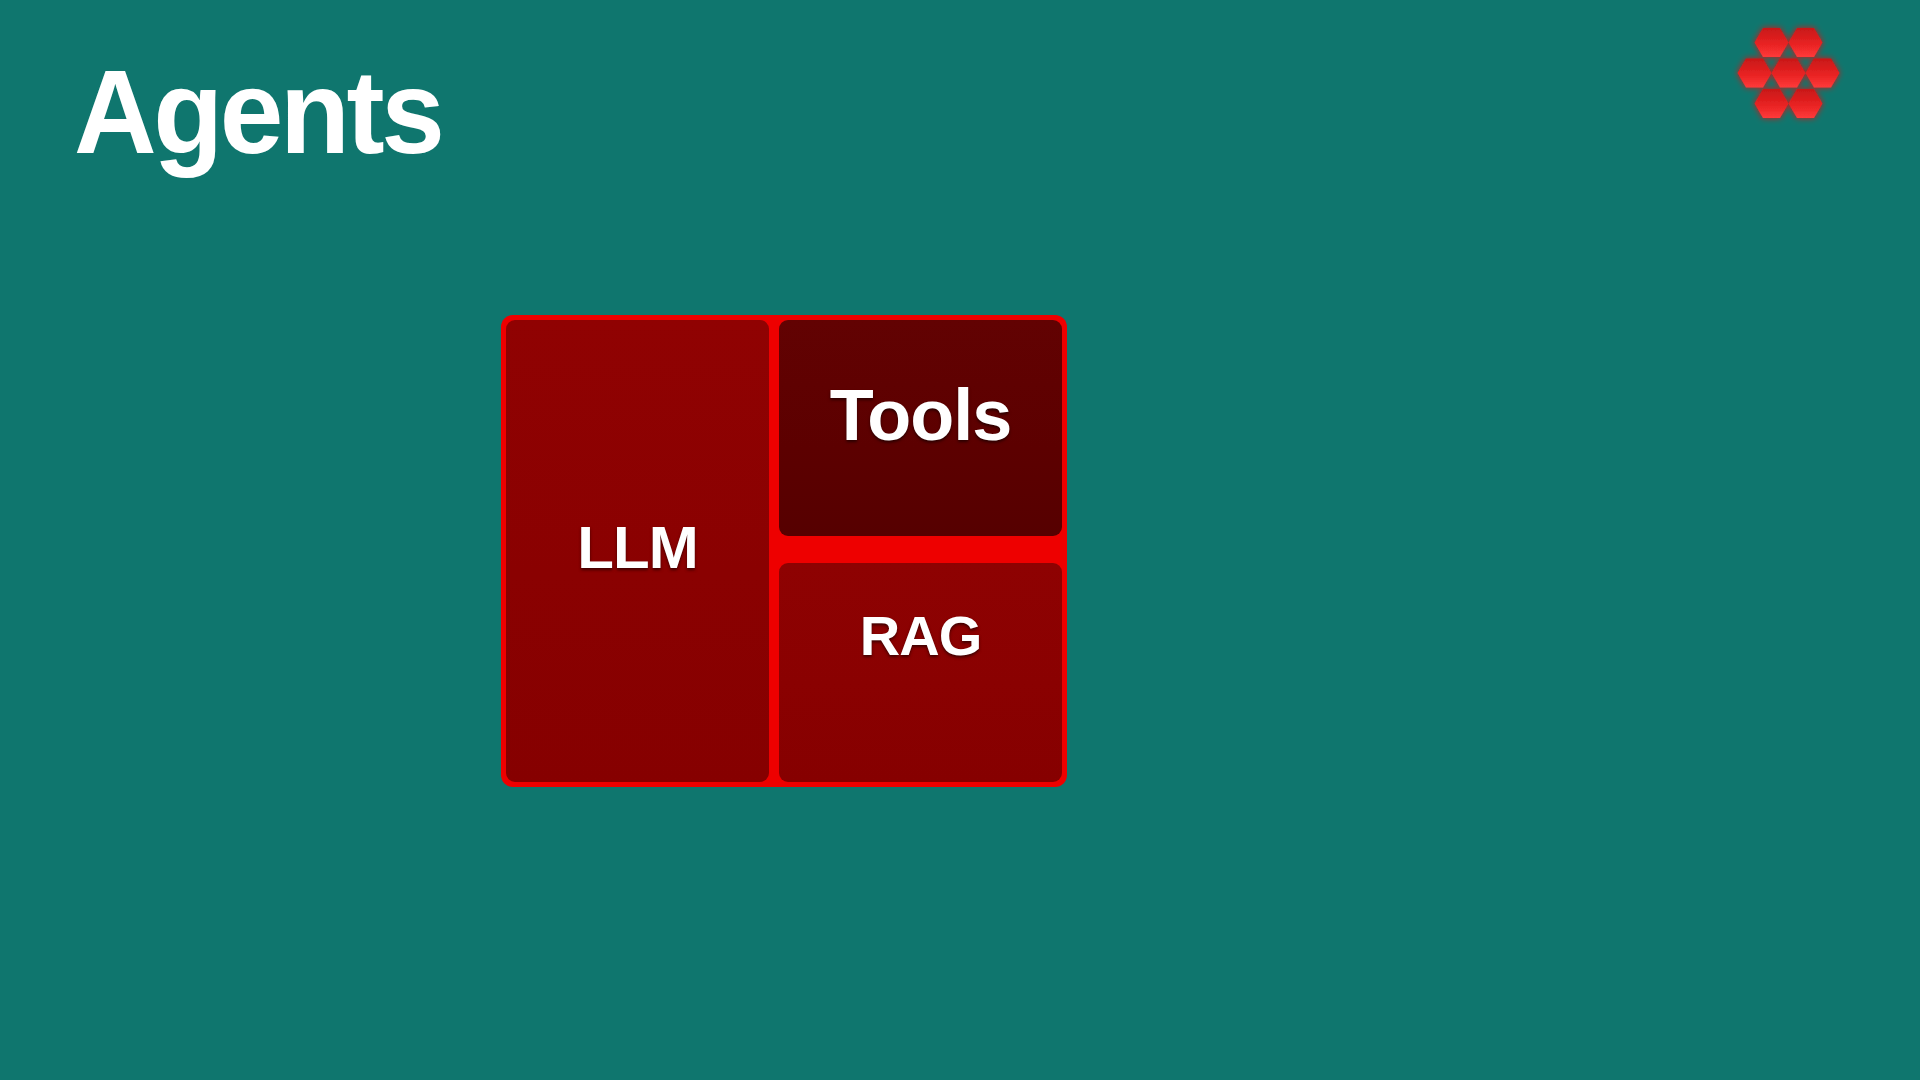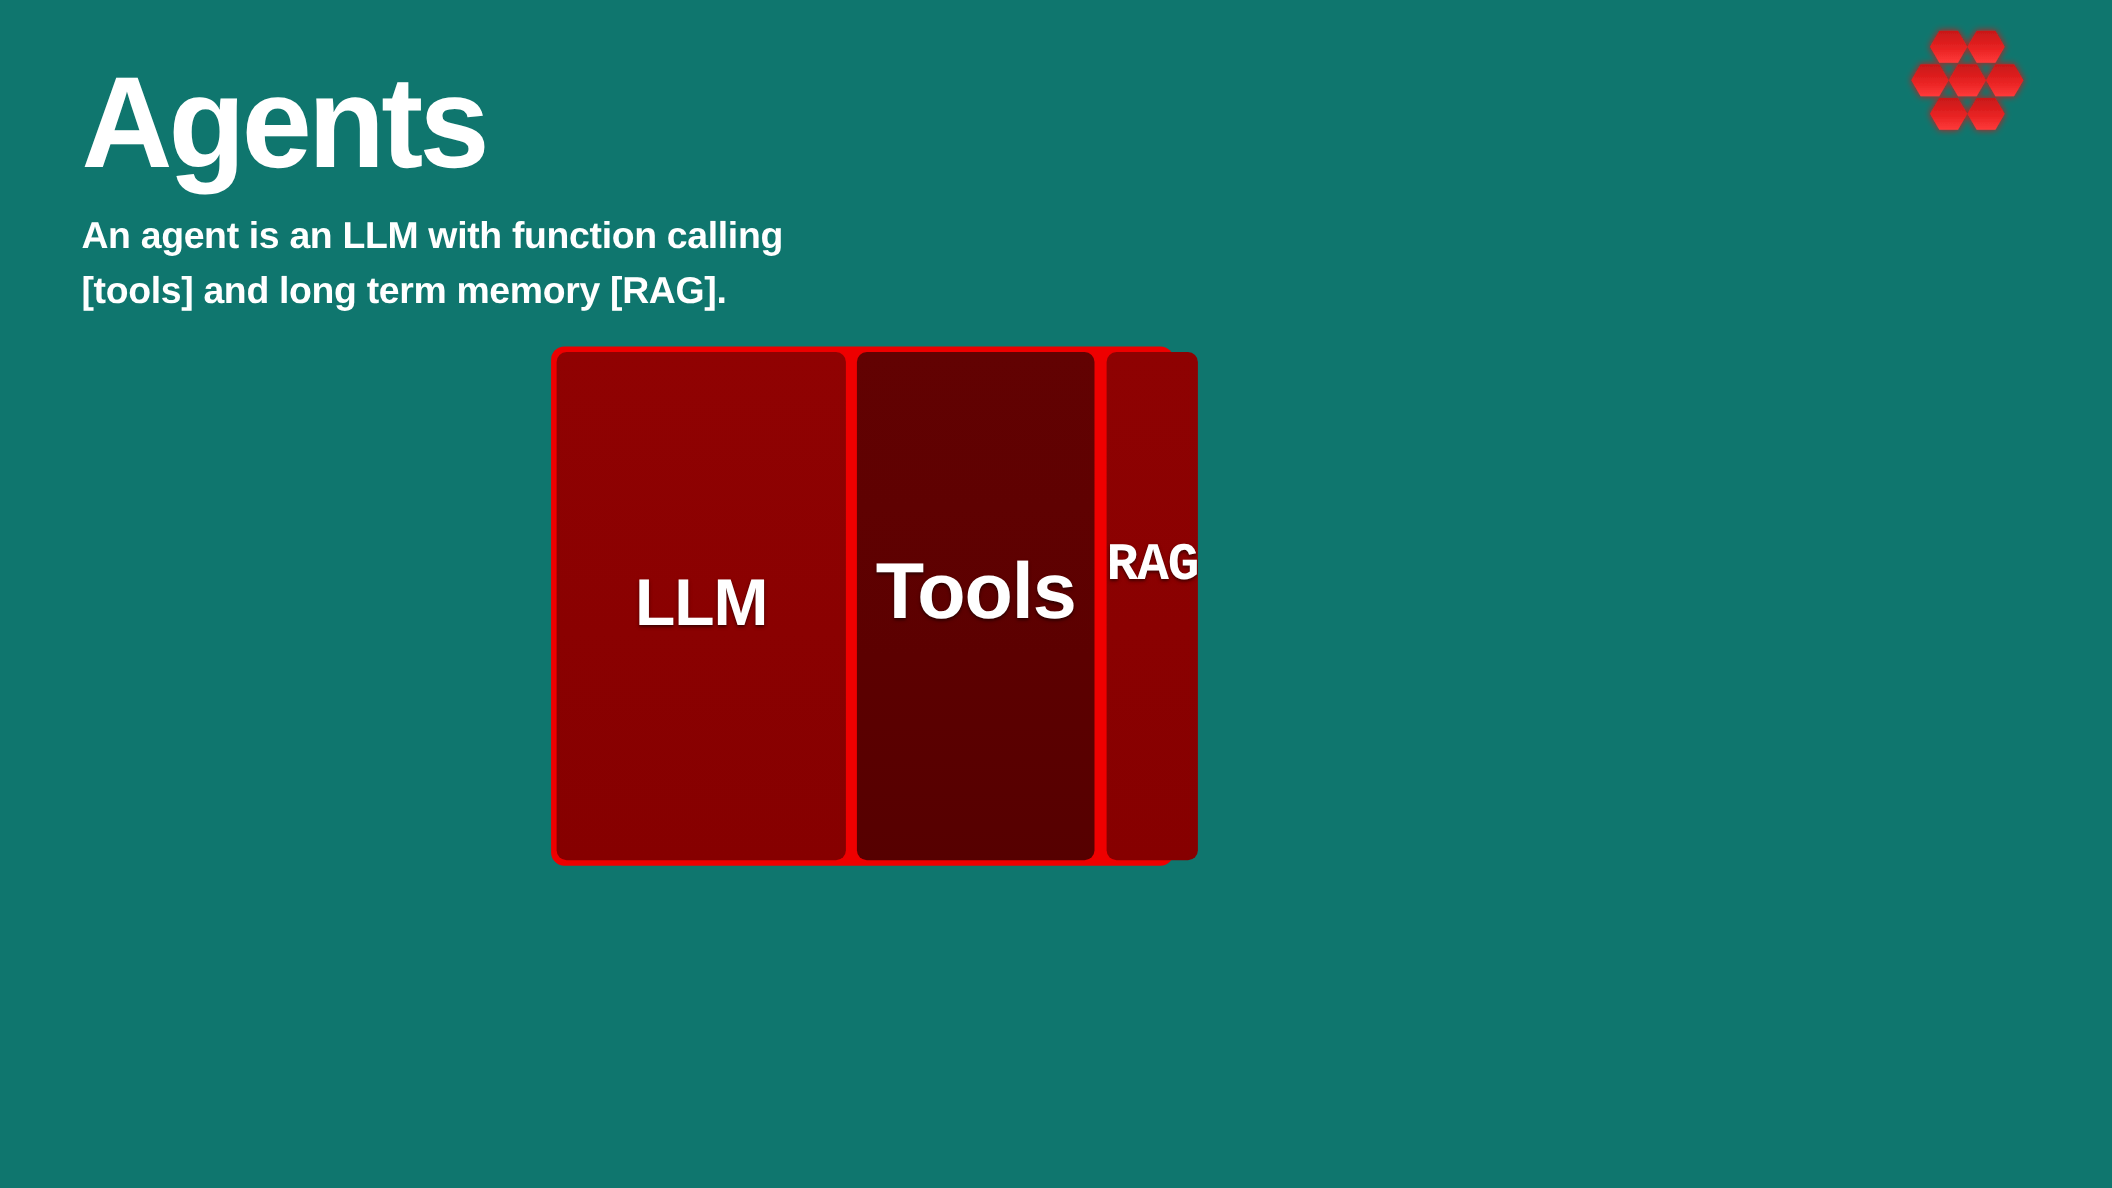--- a/index.html
+++ b/index.html
@@ -117,54 +117,50 @@
   }
   .panel-llm .panel-label {
     font-size: 60px;
     transform: translateY(-3px);
   }
 
   
   .right-col {
     flex: 1 1 auto;
     display: flex;
-    gap: 11px;
+    flex-direction: column;
+    gap: 27px;
     height: 100%;
   }
 
   .panel-tools {
     flex: 0 0 216px;
     background: linear-gradient(180deg, #620202 0%, #5c0000 60%, #560000 100%);
   }
   .panel-tools .panel-label {
     font-size: 72px;
     transform: translateY(-13px);
   }
 
   .panel-rag {
     flex: 1 1 auto;
     background: linear-gradient(180deg, #8e0202 0%, #8a0101 55%, #860000 100%);
   }
   .panel-rag .panel-label {
-    font-size: 48px;
+    font-size: 56px;
     transform: translateY(-37px);
-    font-family: Liberation Mono, monospace;
   }
 </style>
 </head>
 <body>
 
 <div class="slide">
 
   <div class="title-block">
     <h1 class="slide-title">Agents</h1>
-    <p class="slide-subtitle">
-      <span class="sub-line">An agent is an LLM with function calling</span>
-      <span class="sub-line">[tools] and long term memory [RAG].</span>
-    </p>
   </div>
 
   <div class="logo">
     <svg viewBox="0 0 110 100" xmlns="http://www.w3.org/2000/svg" aria-hidden="true">
       <defs>
         <linearGradient id="hexGrad" x1="0" y1="0" x2="0" y2="1">
           <stop offset="0%" stop-color="#c81818"></stop>
           <stop offset="55%" stop-color="#e82222"></stop>
           <stop offset="100%" stop-color="#ff3a3a"></stop>
         </linearGradient>

